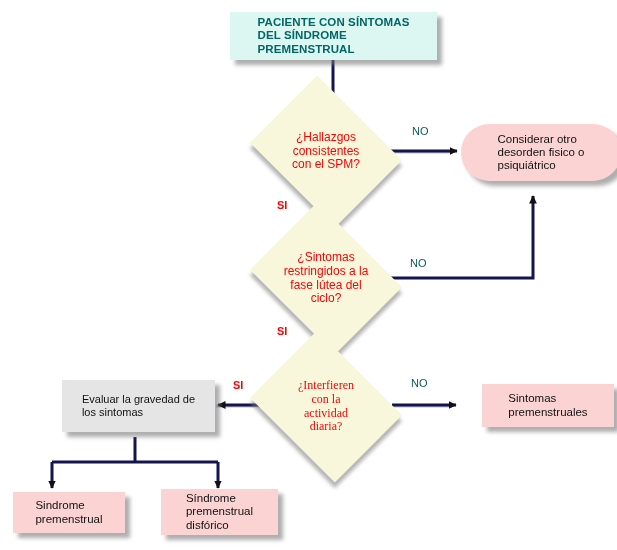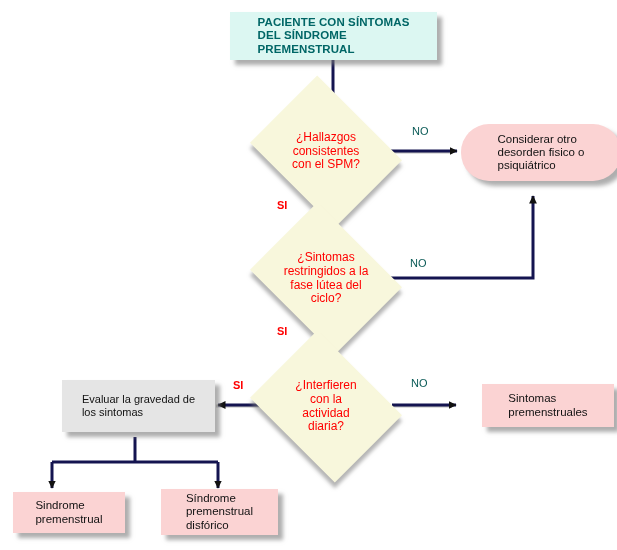--- a/index.html
+++ b/index.html
@@ -133,21 +133,21 @@
     <div class="dtext">
       <div>
         <div>¿Sintomas</div>
         <div>restringidos a la</div>
         <div>fase lútea del</div>
         <div>ciclo?</div>
       </div>
     </div>
   </div>
 
-  <div class="diamond" style="left:266px;top:359px;width:120px;height:95px;">
+  <div class="diamond" style="left:266px;top:359px;width:120px;height:95px;font-family:Liberation Serif, serif;">
     <div class="dshape"></div>
     <div class="dtext">
       <div>
         <div>¿Interfieren</div>
         <div>con la</div>
         <div>actividad</div>
         <div>diaria?</div>
       </div>
     </div>
   </div>

